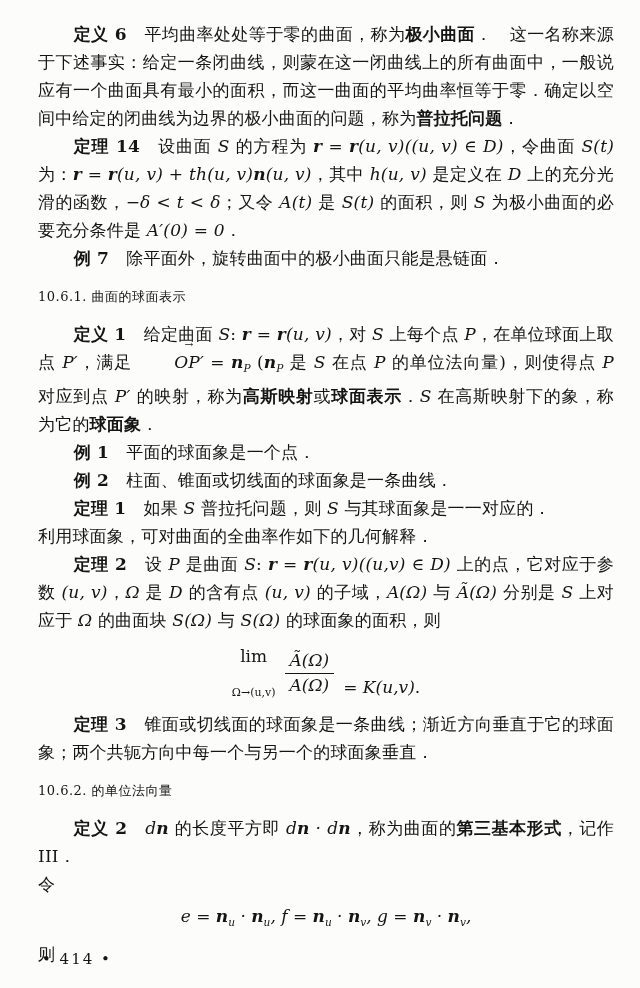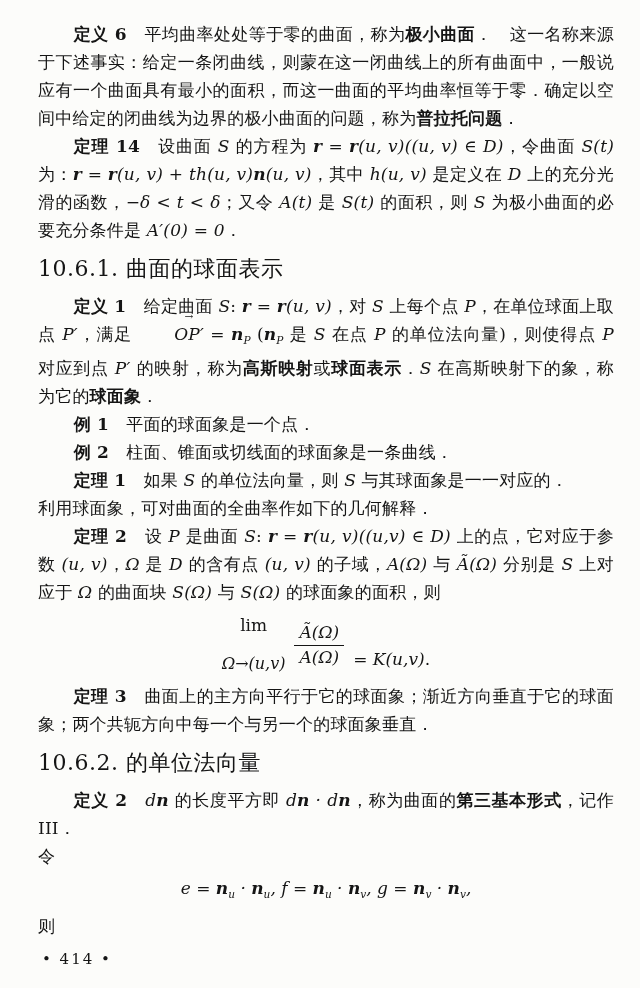--- a/index.html
+++ b/index.html
@@ -30,21 +30,21 @@
 
   .heading1 {
     text-align: center;
     font-size: 20px;
     line-height: 26px;
     font-weight: bold;
     margin: 22px 0 14px 0;
     letter-spacing: 1px;
   }
   .heading2 {
-    font-size: 22px;
+    font-size: 13px;
     line-height: 26px;
     margin: 12px 0 10px 0;
     letter-spacing: 0.5px;
   }
   .formula {
     text-align: center;
     font-size: 17px;
     line-height: 30px;
     margin: 3px 0;
   }
@@ -80,21 +80,21 @@
     margin: 10px 0 8px 0;
   }
   .limstack {
     display: inline-flex;
     flex-direction: column;
     align-items: center;
     line-height: 1.05;
     gap: 21px;
   }
   .limstack .lim { font-size: 17px; }
-  .limstack .limsub { font-size: 16px; font-style: italic; }
+  .limstack .limsub { font-size: 11px; }
   .frac {
     display: inline-flex;
     flex-direction: column;
     align-items: center;
     line-height: 1.25;
     vertical-align: middle;
   }
   .frac .num {
     border-bottom: 1.4px solid #151515;
     padding: 0 5px 1px 5px;
@@ -102,39 +102,40 @@
   .frac .den { padding: 1px 5px 0 5px; }
   .rhs { font-size: 17px; margin-top: 28px; }
 </style>
 </head>
 <body>
 
 <div class="page">
   <div class="content">
       <div class="para indent"><span class="b">定义 6</span><span>　平均曲率处处等于零的曲面，称为</span><span class="b">极小曲面</span><span>．　这一名称来源于下述事实：给定一条闭曲线，则蒙在这一闭曲线上的所有曲面中，一般说应有一个曲面具有最小的面积，而这一曲面的平均曲率恒等于零．确定以空间中给定的闭曲线为边界的极小曲面的问题，称为</span><span class="b">普拉托问题</span><span>．</span></div>
       <div class="para indent"><span class="b">定理 14</span><span>　设曲面 </span><span class="m">S</span><span> 的方程为 </span><span class="b m">r</span><span class="m"> = </span><span class="b m">r</span><span class="m">(u, v)((u, v) ∈ D)</span><span>，令曲面 </span><span class="m">S(t)</span><span> 为：</span><span class="b m">r</span><span class="m"> = </span><span class="b m">r</span><span class="m">(u, v) + th(u, v)</span><span class="b m">n</span><span class="m">(u, v)</span><span>，其中 </span><span class="m">h(u, v)</span><span> 是定义在 </span><span class="m">D</span><span> 上的充分光滑的函数，</span><span class="m">−δ &lt; t &lt; δ</span><span>；又令 </span><span class="m">A(t)</span><span> 是 </span><span class="m">S(t)</span><span> 的面积，则 </span><span class="m">S</span><span> 为极小曲面的必要充分条件是 </span><span class="m">A′(0) = 0</span><span>．</span></div>
+      <div class="para indent"><span class="b">例 7</span><span>　除平面外，旋转曲面中的极小曲面只能是悬链面．</span></div>
       <div class="heading2"><span>10.6.1. 曲面的球面表示</span></div>
       <div class="para indent"><span class="b">定义 1</span><span>　给定曲面 </span><span class="m">S</span><span>: </span><span class="b m">r</span><span class="m"> = </span><span class="b m">r</span><span class="m">(u, v)</span><span>，对 </span><span class="m">S</span><span> 上每个点 </span><span class="m">P</span><span>，在单位球面上取点 </span><span class="m">P′</span><span>，满足 </span><span class="m vec">OP′</span><span class="m"> = </span><span class="b m">n</span><span class="m sub">P</span><span> (</span><span class="b m">n</span><span class="m sub">P</span><span> 是 </span><span class="m">S</span><span> 在点 </span><span class="m">P</span><span> 的单位法向量)，则使得点 </span><span class="m">P</span><span> 对应到点 </span><span class="m">P′</span><span> 的映射，称为</span><span class="b">高斯映射</span><span>或</span><span class="b">球面表示</span><span>．</span><span class="m">S</span><span> 在高斯映射下的象，称为它的</span><span class="b">球面象</span><span>．</span></div>
       <div class="para indent"><span class="b">例 1</span><span>　平面的球面象是一个点．</span></div>
       <div class="para indent"><span class="b">例 2</span><span>　柱面、锥面或切线面的球面象是一条曲线．</span></div>
-      <div class="para indent"><span class="b">定理 1</span><span>　如果 </span><span class="m">S</span><span> 的单位法向量，则 </span><span class="m">S</span><span> 与其球面象是一一对应的．</span></div>
+      <div class="para indent"><span class="b">定理 1</span><span>　如果 </span><span class="m">S</span><span> 普拉托问题，则 </span><span class="m">S</span><span> 与其球面象是一一对应的．</span></div>
       <div class="para"><span>利用球面象，可对曲面的全曲率作如下的几何解释．</span></div>
       <div class="para indent"><span class="b">定理 2</span><span>　设 </span><span class="m">P</span><span> 是曲面 </span><span class="m">S</span><span>: </span><span class="b m">r</span><span class="m"> = </span><span class="b m">r</span><span class="m">(u, v)((u,v) ∈ D)</span><span> 上的点，它对应于参数 </span><span class="m">(u, v)</span><span>，</span><span class="m">Ω</span><span> 是 </span><span class="m">D</span><span> 的含有点 </span><span class="m">(u, v)</span><span> 的子域，</span><span class="m">A(Ω)</span><span> 与 </span><span class="m">Ã(Ω)</span><span> 分别是 </span><span class="m">S</span><span> 上对应于 </span><span class="m">Ω</span><span> 的曲面块 </span><span class="m">S(Ω)</span><span> 与 </span><span class="m">S(Ω)</span><span> 的球面象的面积，则</span></div>
       <div class="formula limit-formula">
         <span class="limstack">
           <span class="lim">lim</span>
           <span class="limsub">Ω→(u,v)</span>
         </span>
         <span class="frac m">
           <span class="num">Ã(Ω)</span>
           <span class="den">A(Ω)</span>
         </span>
         <span class="rhs"><span>= </span><span class="m">K(u,v)</span><span>.</span></span>
       </div>
-      <div class="para indent"><span class="b">定理 3</span><span>　曲面上的主方向平行于它的球面象；渐近方向垂直于它的球面象；两个共轭方向中每一个与另一个的球面象垂直．</span></div>
+      <div class="para indent"><span class="b">定理 3</span><span>　锥面或切线面的球面象是一条曲线；渐近方向垂直于它的球面象；两个共轭方向中每一个与另一个的球面象垂直．</span></div>
       <div class="heading2"><span>10.6.2. 的单位法向量</span></div>
       <div class="para indent"><span class="b">定义 2</span><span>　</span><span class="m">d</span><span class="b m">n</span><span> 的长度平方即 </span><span class="m">d</span><span class="b m">n</span><span class="m"> · </span><span class="m">d</span><span class="b m">n</span><span>，称为曲面的</span><span class="b">第三基本形式</span><span>，记作 III．</span></div>
       <div class="para"><span>令</span></div>
       <div class="formula"><span class="m">e</span><span class="m"> = </span><span class="b m">n</span><span class="m sub">u</span><span class="m"> · </span><span class="b m">n</span><span class="m sub">u</span><span class="m">,  </span><span class="m">f</span><span class="m"> = </span><span class="b m">n</span><span class="m sub">u</span><span class="m"> · </span><span class="b m">n</span><span class="m sub">v</span><span class="m">,  </span><span class="m">g</span><span class="m"> = </span><span class="b m">n</span><span class="m sub">v</span><span class="m"> · </span><span class="b m">n</span><span class="m sub">v</span><span class="m">,</span></div>
       <div class="para"><span>则</span></div>
     </div>
   <div class="footer">• 414 •</div>
 </div>
 
 </body></html>

